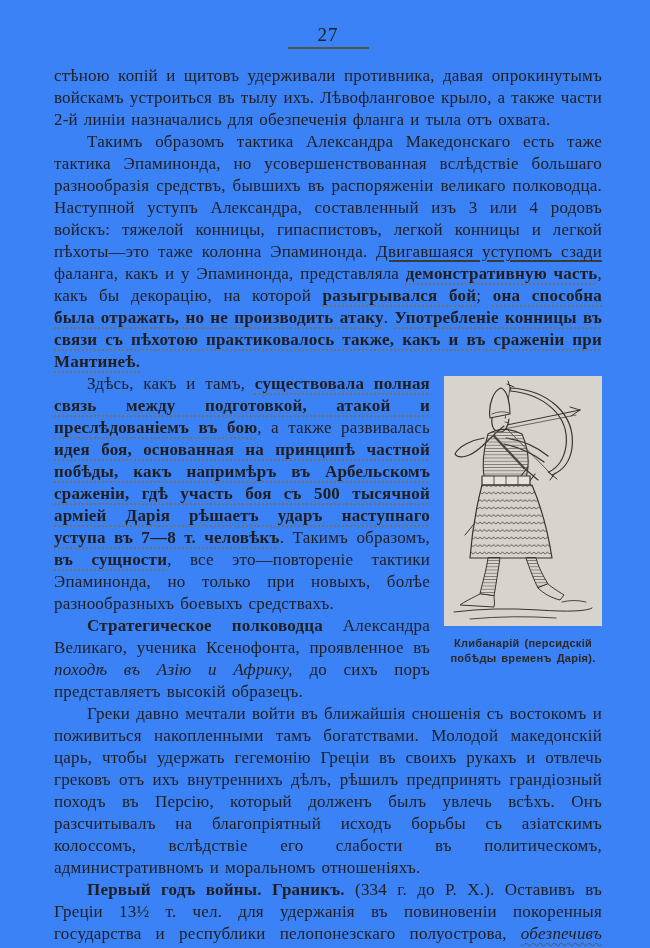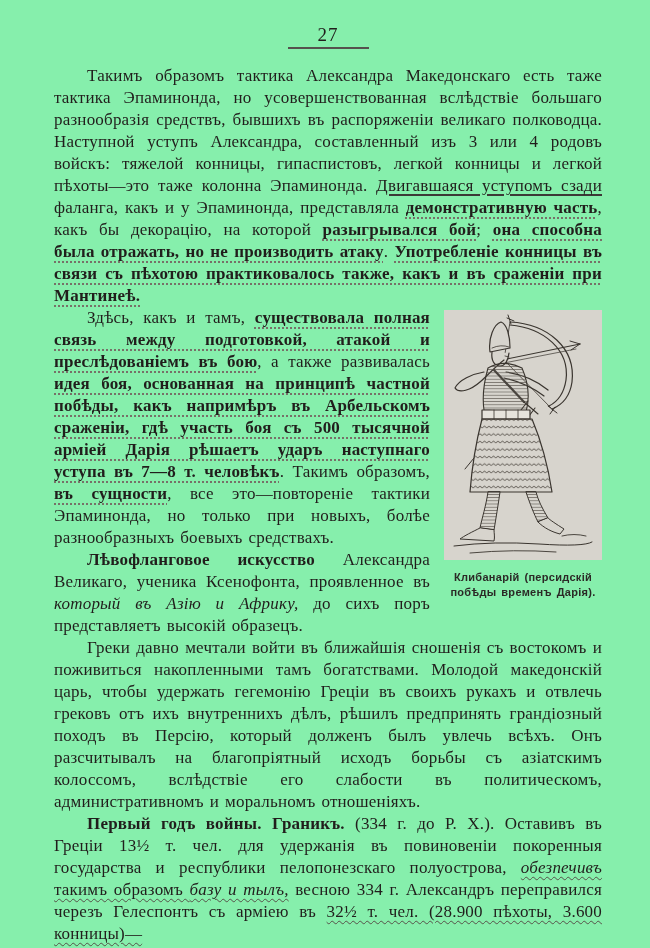--- a/index.html
+++ b/index.html
@@ -6,21 +6,21 @@
   body {
     width: 650px; height: 948px;
     background: #ffffff;
     font-family: "Liberation Serif", serif;
     overflow: hidden;
   }
   .page {
     position: relative;
     width: 650px; height: 948px;
     box-sizing: border-box;
-    background: #86efac;
+    background: #3b82f6;
     color: #211e1c;
     padding: 24px 48px 0 54px;
   }
   .pagenum-wrap { text-align: center; margin-bottom: 16px; }
   .pagenum {
     display: inline-block;
     font-size: 19px;
     letter-spacing: 1px;
     padding: 0 30px 1px 30px;
     border-bottom: 2px solid #55524d;
@@ -82,20 +82,21 @@
 
 <div class="page">
 
   <div class="pagenum-wrap">
     <span class="pagenum">27</span>
   </div>
 
   <div class="content">
 
     <div id="text-top">
+        <p class="para"><span>стѣною копій и щитовъ удерживали противника, давая опрокинутымъ войскамъ устроиться въ тылу ихъ. Лѣвофланговое крыло, а также части 2-й линіи назначались для обезпеченія фланга и тыла отъ охвата.</span></p>
         <p class="para indent"><span>Такимъ образомъ тактика Александра Македонскаго есть таже тактика Эпаминонда, но усовершенствованная вслѣдствіе большаго разнообразія средствъ, бывшихъ въ распоряженіи великаго полководца. Наступной уступъ Александра, составленный изъ 3 или 4 родовъ войскъ: тяжелой конницы, гипаспистовъ, легкой конницы и легкой пѣхоты—это таже колонна Эпаминонда. </span><span class="u-solid">Двигавшаяся уступомъ сзади</span><span> фаланга, какъ и у Эпаминонда, представляла </span><span class="u-dotted">демонстративную часть</span><span>, какъ бы декорацію, на которой </span><span class="u-dotted">разыгрывался бой</span><span>; </span><span class="u-dotted">она способна была отражать, но не производить атаку</span><span>. </span><span class="u-dotted">Употребленіе конницы въ связи съ пѣхотою практиковалось также, какъ и въ сраженіи при Мантинеѣ.</span></p>
       </div>
 
     <figure class="fig">
       <div class="fig-image">
         <svg width="158" height="250" viewBox="0 0 158 250" xmlns="http://www.w3.org/2000/svg">
           <defs>
             <pattern id="p-mail" width="4" height="3.2" patternUnits="userSpaceOnUse">
               <path d="M0 1.6 Q1 3.2 2 1.6 Q3 3.2 4 1.6" fill="none" stroke="#5a554e" stroke-width="0.7"></path>
             </pattern>
@@ -154,19 +155,19 @@
         </svg>
       </div>
       <figcaption>
         <span>Клибанарій (персидскій</span><br>
         <span>побѣды временъ Дарія).</span>
       </figcaption>
     </figure>
 
     <div id="text-bottom">
         <p class="para indent"><span>Здѣсь, какъ и тамъ, </span><span class="u-dotted">существовала полная связь между подготовкой, атакой и преслѣдованіемъ въ бою</span><span>, а также развивалась </span><span class="u-dotted">идея боя, основанная на принципѣ частной побѣды, какъ напримѣръ въ Арбельскомъ сраженіи, гдѣ участь боя съ 500 тысячной арміей Дарія рѣшаетъ ударъ наступнаго уступа въ 7—8 т. человѣкъ</span><span>. Такимъ образомъ, </span><span class="u-dotted">въ сущности</span><span>, все это—повтореніе тактики Эпаминонда, но только при новыхъ, болѣе разнообразныхъ боевыхъ средствахъ.</span></p>
-        <p class="para indent"><span class="bold">Лѣвофланговое искусство</span><span> Александра Великаго, ученика Ксенофонта, проявленное въ </span><span class="italic">который въ Азію и Африку,</span><span> до сихъ поръ представляетъ высокій образецъ.</span></p>
+        <p class="para indent"><span class="bold">Стратегическое полководца</span><span> Александра Великаго, ученика Ксенофонта, проявленное въ </span><span class="italic">походѣ въ Азію и Африку,</span><span> до сихъ поръ представляетъ высокій образецъ.</span></p>
         <p class="para indent"><span>Греки давно мечтали войти въ ближайшія сношенія съ востокомъ и поживиться накопленными тамъ богатствами. Молодой македонскій царь, чтобы удержать гегемонію Греціи въ своихъ рукахъ и отвлечь грековъ отъ ихъ внутреннихъ дѣлъ, рѣшилъ предпринять грандіозный походъ въ Персію, который долженъ былъ увлечь всѣхъ. Онъ разсчитывалъ на благопріятный исходъ борьбы съ азіатскимъ колоссомъ, вслѣдствіе его слабости въ политическомъ, административномъ и моральномъ отношеніяхъ.</span></p>
         <p class="para indent"><span class="bold">Первый годъ войны. Граникъ.</span><span> (334 г. до Р. Х.). Оставивъ въ Греціи 13½ т. чел. для удержанія въ повиновеніи покоренныя государства и республики пелопонезскаго полуострова, </span><span class="italic u-wavy">обезпечивъ</span><span class="u-wavy"> такимъ образомъ </span><span class="italic u-wavy">базу и тылъ,</span><span> весною 334 г. Александръ переправился черезъ Гелеспонтъ съ арміею въ </span><span class="u-wavy">32½ т. чел. (28.900 пѣхоты, 3.600 конницы)—</span></p>
       </div>
 
   </div>
 </div>
 
 </body></html>

